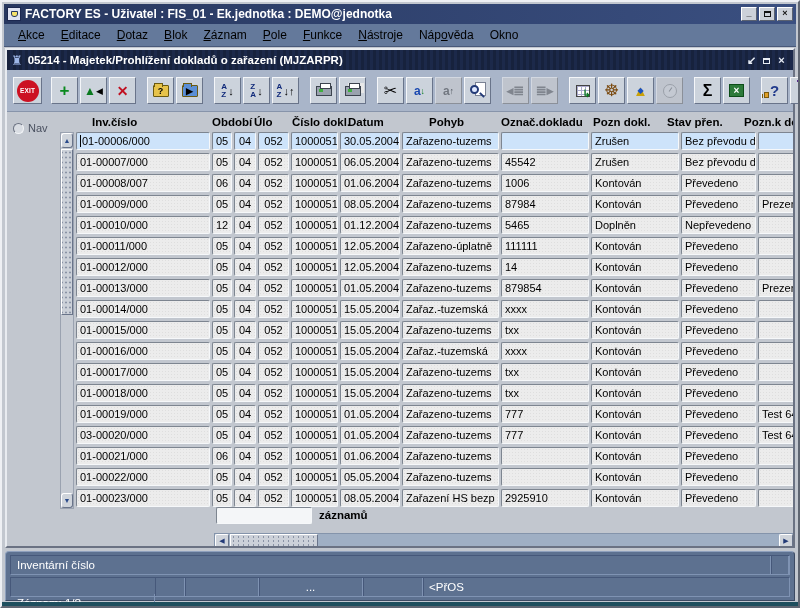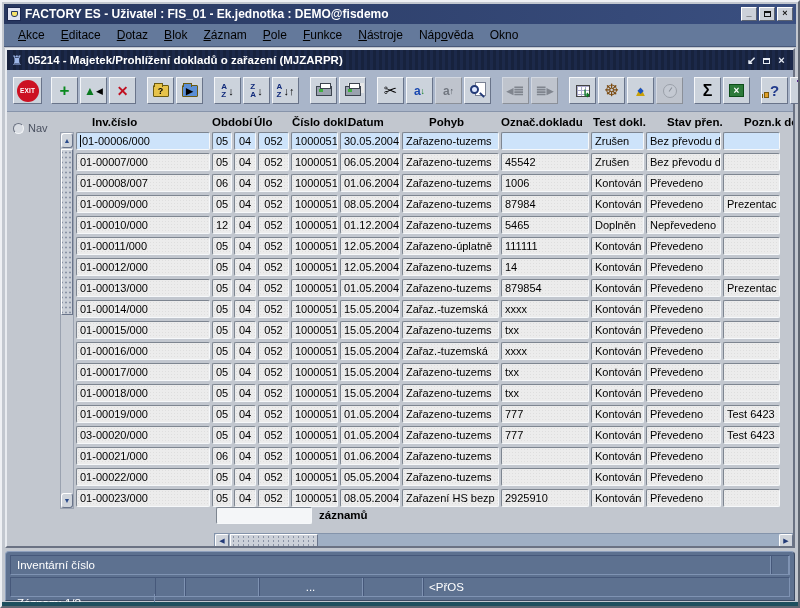--- a/index.html
+++ b/index.html
@@ -100,21 +100,21 @@
   #grid{position:absolute;left:69px;top:19px;width:728px;}
   .row{display:flex;height:18px;margin-bottom:3px;}
   .fld{height:18px;background:#ececec;border:1px solid;border-color:#7d8590 #f6f8fa #f6f8fa #7d8590;
     border-radius:2px;font-size:11px;line-height:16px;color:#000;padding:0 3px;margin-right:2px;
     white-space:nowrap;overflow:hidden;flex:0 0 auto;
     background-image:radial-gradient(#dedede 0.6px,transparent 0.7px);background-size:3px 3px;}
   .row.sel .fld{background:#cde3fa;background-image:none;}
   .caret{display:inline-block;width:1px;height:12px;background:#000;vertical-align:-2px;margin-right:1px;}
   .c-inv{width:134px;} .c-p1{width:20px;text-align:center;} .c-p2{width:22px;text-align:center;}
   .c-p3{width:31px;text-align:center;} .c-num{width:47px;text-align:right;} .c-dat{width:60px;}
-  .c-poh{width:97px;} .c-ozn{width:88px;} .c-sd{width:53px;} .c-sp{width:75px;} .c-poz{width:57px;margin-right:0;}
+  .c-poh{width:97px;} .c-ozn{width:88px;} .c-sd{width:88px;} .c-sp{width:75px;} .c-poz{width:57px;margin-right:0;}
 
   
   #recbox{position:absolute;left:209px;top:394px;width:96px;height:17px;background:#f4f6f8;
     border:1px solid;border-color:#7d8590 #f6f8fa #f6f8fa #7d8590;border-radius:2px;}
   #reclabel{position:absolute;left:312px;top:396px;font-size:11.5px;font-weight:bold;}
   #hscroll{position:absolute;left:207px;top:420px;width:580px;height:15px;background:#9fafc4;
     border:1px solid #8494ab;}
   .harrow{position:absolute;top:0;width:14px;height:13px;background:#cfd4db;
     border:1px solid;border-color:#fff #69748a #69748a #fff;border-radius:2px;
     font-size:7px;color:#223a77;text-align:center;line-height:12px;}
@@ -136,21 +136,21 @@
 </style>
 </head>
 <body>
 
 <div id="app">
 
   <div id="titlebar">
     <div class="ticon">
         <i></i>
       </div>
-    <div class="ttext">FACTORY ES - Uživatel : FIS_01 - Ek.jednotka : DEMO@fisdemo</div>
+    <div class="ttext">FACTORY ES - Uživatel : FIS_01 - Ek.jednotka : DEMO@jednotka</div>
     <div class="winbtns">
       <div class="wbtn">_</div>
       <div class="wbtn"><span class="rsq"></span></div>
       <div class="wbtn">×</div>
     </div>
   </div>
 
   <div id="menubar">
       <div class="menu-item"><u>A</u>kce</div>
       <div class="menu-item"><u>E</u>ditace</div>
@@ -351,21 +351,21 @@
         <span>Nav</span>
       </div>
       <div id="headers">
           <div class="hdr" style="left: 85px;">Inv.číslo</div>
           <div class="hdr" style="left: 205px;">Období</div>
           <div class="hdr" style="left: 247px;">Úlo</div>
           <div class="hdr" style="left: 285px;">Číslo dokl.</div>
           <div class="hdr" style="left: 334px; padding-left: 7px;">Datum</div>
           <div class="hdr" style="left: 422px;">Pohyb</div>
           <div class="hdr" style="left: 494px;">Označ.dokladu</div>
-          <div class="hdr" style="left: 586px;">Test dokl.</div>
+          <div class="hdr" style="left: 586px;">Pozn dokl.</div>
           <div class="hdr" style="left: 660px;">Stav přen.</div>
           <div class="hdr" style="left: 737px;">Pozn.k do</div>
         </div>
 
       <div id="vscroll">
         <div class="varrow" style="top:0;">▲</div>
         <div id="vthumb"></div>
         <div class="varrow" style="bottom:0;">▼</div>
       </div>
 

